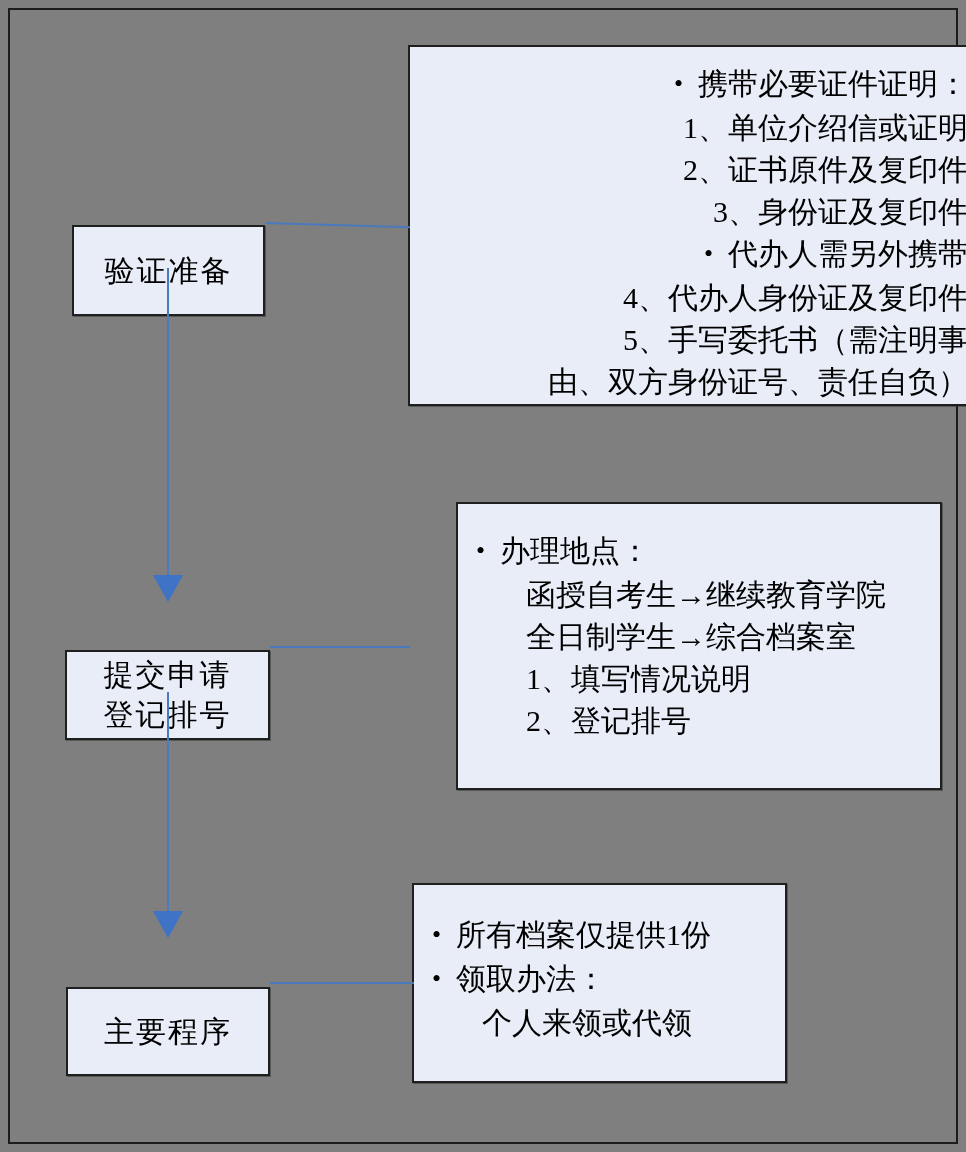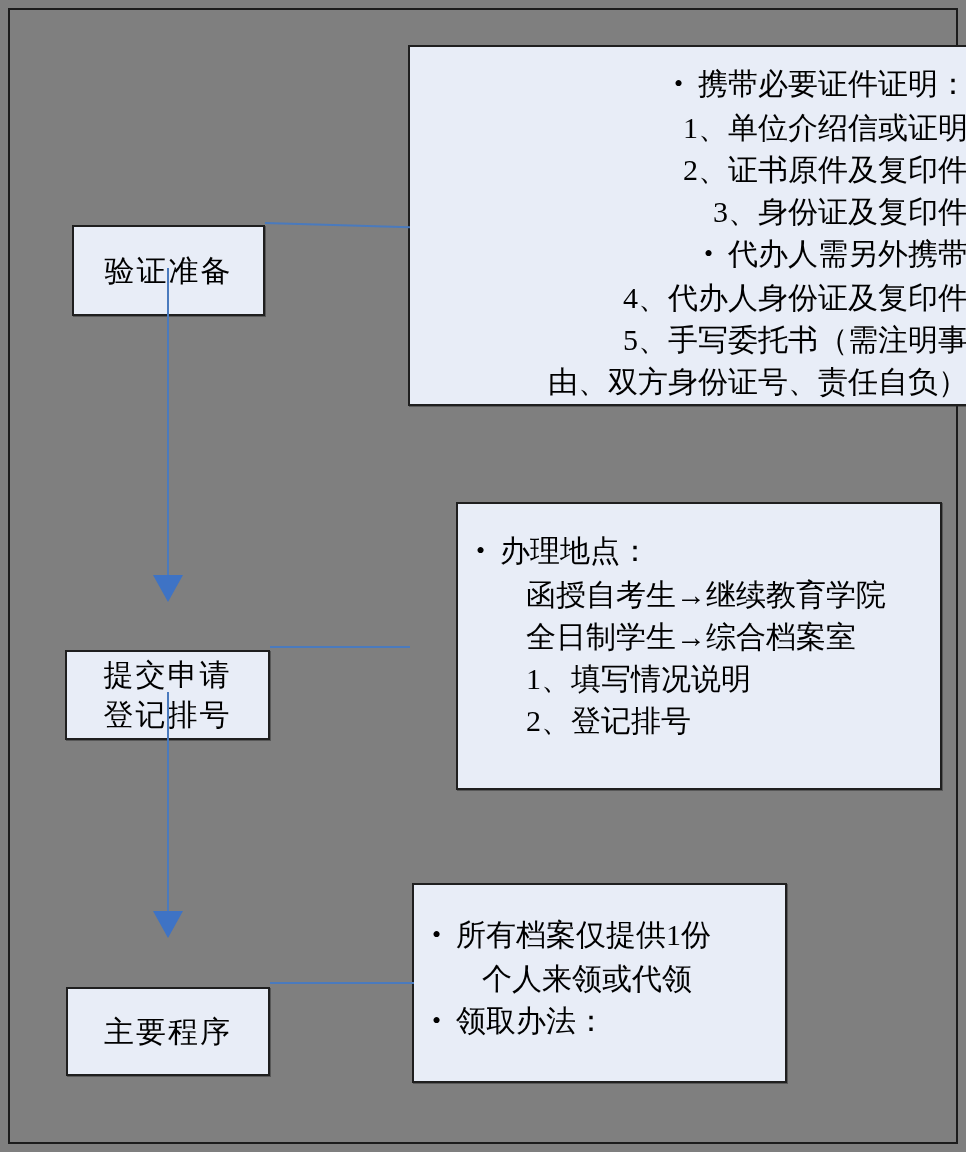--- a/index.html
+++ b/index.html
@@ -99,22 +99,22 @@
   </div>
 <div class="detailbox" id="detail2">
     <div class="line bullet"><span class="dot">•</span><span>办理地点：</span></div>
     <div class="line indent"><span>函授自考生→继续教育学院</span></div>
     <div class="line indent"><span>全日制学生→综合档案室</span></div>
     <div class="line num"><span>1、填写情况说明</span></div>
     <div class="line num"><span>2、登记排号</span></div>
   </div>
 <div class="detailbox" id="detail3">
     <div class="line bullet"><span class="dot">•</span><span>所有档案仅提供1份</span></div>
+    <div class="line bullet"><span class="dot">•</span><span>领取办法：</span></div>
     <div class="line indent"><span>个人来领或代领</span></div>
-    <div class="line bullet"><span class="dot">•</span><span>领取办法：</span></div>
   </div>
 
 <div class="vline" id="vline1"></div>
 <div class="arrowhead" id="arrow1"></div>
 <div class="vline" id="vline2"></div>
 <div class="arrowhead" id="arrow2"></div>
 <div class="hline" id="hline1"></div>
 <div class="hline" id="hline2"></div>
 <div class="hline" id="hline3"></div>
 

